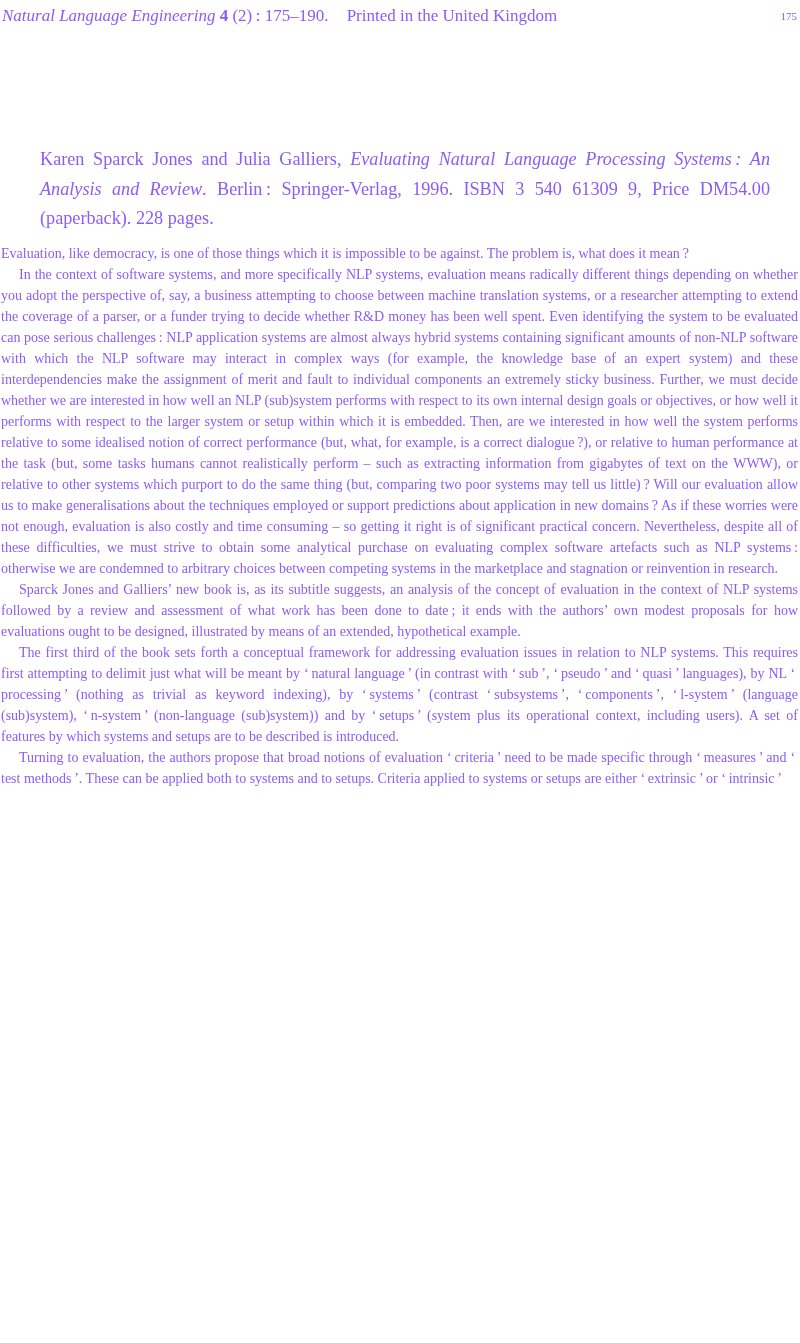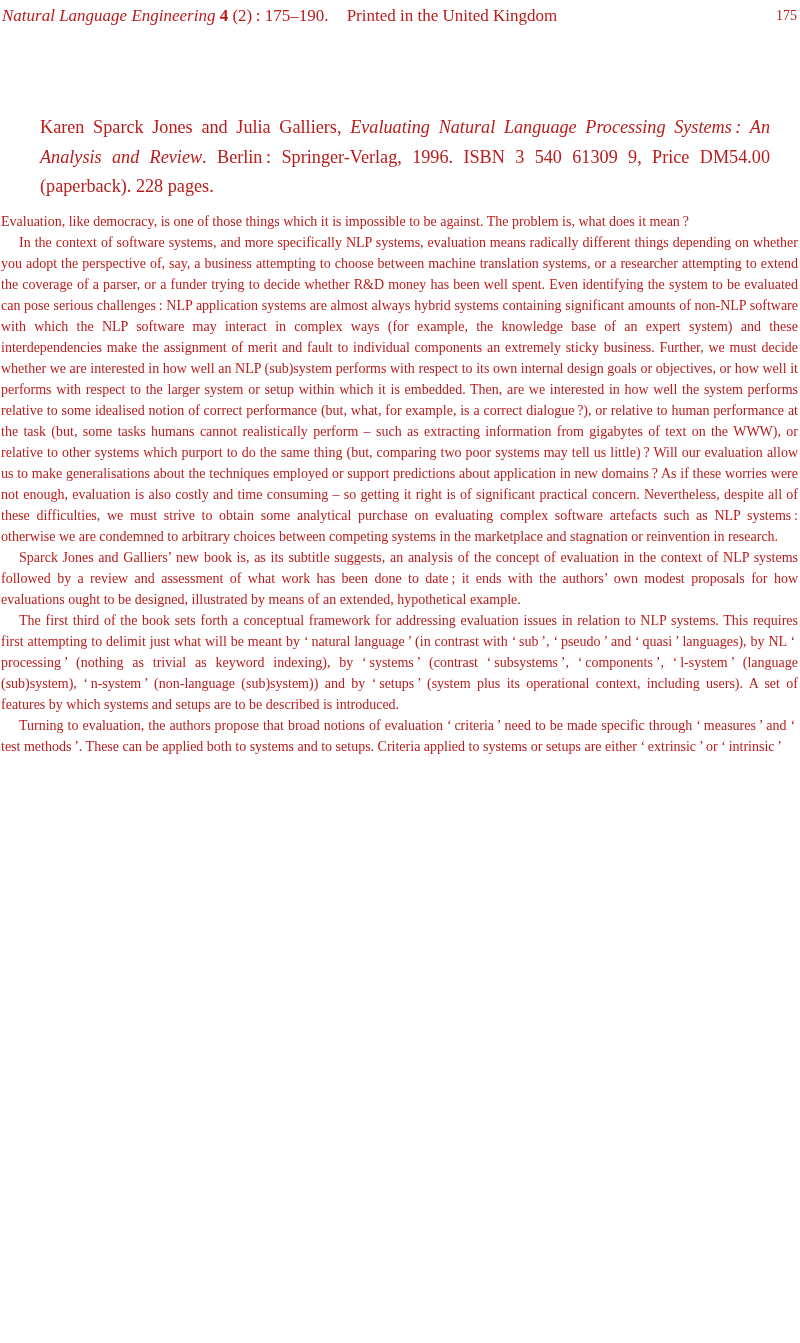--- a/index.html
+++ b/index.html
@@ -7,52 +7,52 @@
     padding: 0;
     background: #ffffff;
   }
   .page {
     position: relative;
     width: 800px;
     height: 979px;
     margin: 0 auto;
     overflow: hidden;
     background: #ffffff;
-    color: #b91c1c;
+    color: #8b5cf6;
     font-family: "Liberation Serif", "DejaVu Serif", serif;
     box-sizing: border-box;
   }
   
   .running-head {
     display: flex;
     justify-content: space-between;
     align-items: flex-start;
     padding: 3px 3px 0 2px;
     font-size: 17px;
     line-height: 26px;
   }
   .head-line1 { white-space: nowrap; }
   .journal-name { font-style: italic; }
   .journal-volume { font-weight: bold; }
   .printed-note { margin-left: 14px; }
-  .page-number { font-size: 14px; line-height: 26px; }
+  .page-number { font-size: 11px; line-height: 26px; }
   
   .article-title {
     margin: 66px 0 0 0;
     font-size: 37px;
     font-weight: normal;
     font-style: italic;
     text-align: center;
     line-height: 44px;
     word-spacing: 0.32em;
     letter-spacing: 0.5px;
   }
   
   .citation {
-    margin: 84px 30px 9px 40px;
+    margin: 116px 30px 9px 40px;
     font-size: 18.2px;
     line-height: 29.6px;
     text-align: justify;
   }
   .citation .book-title { font-style: italic; }
   
   .review-body {
     padding: 0 2px 0 1px;
     font-size: 14px;
     line-height: 21px;

